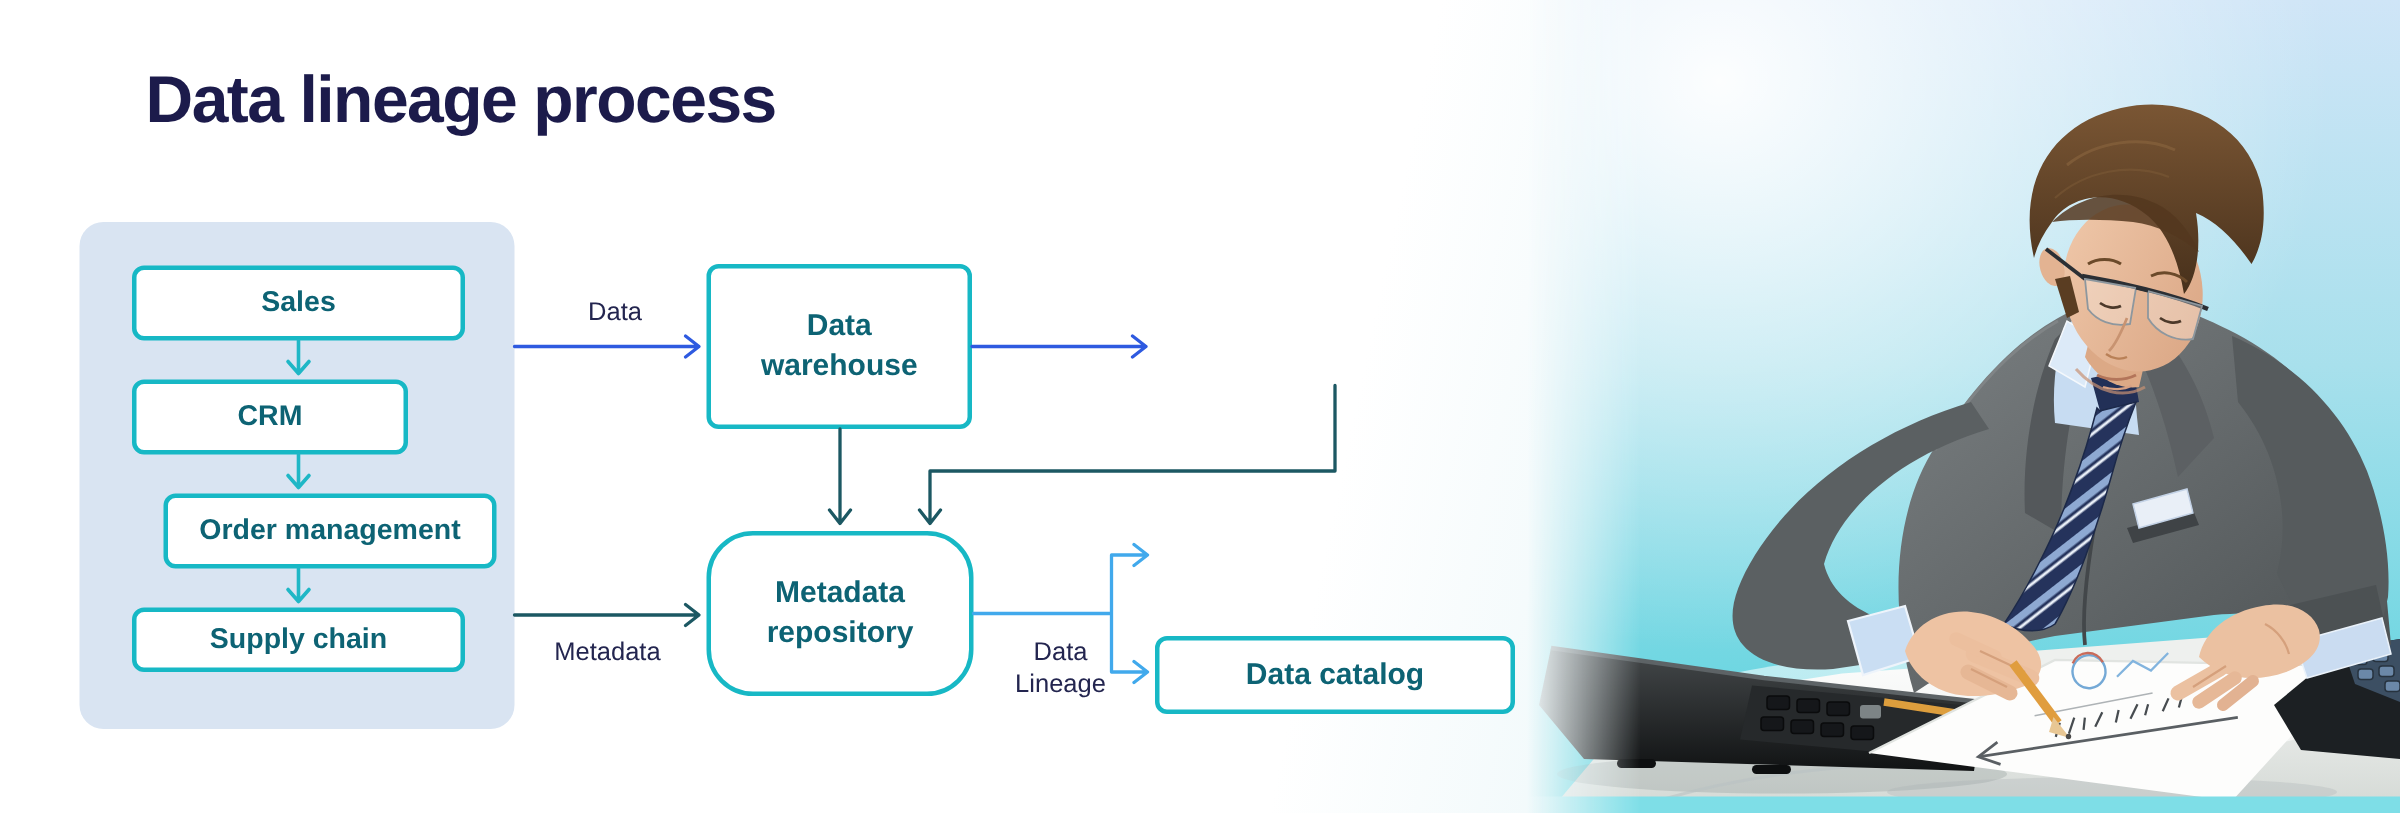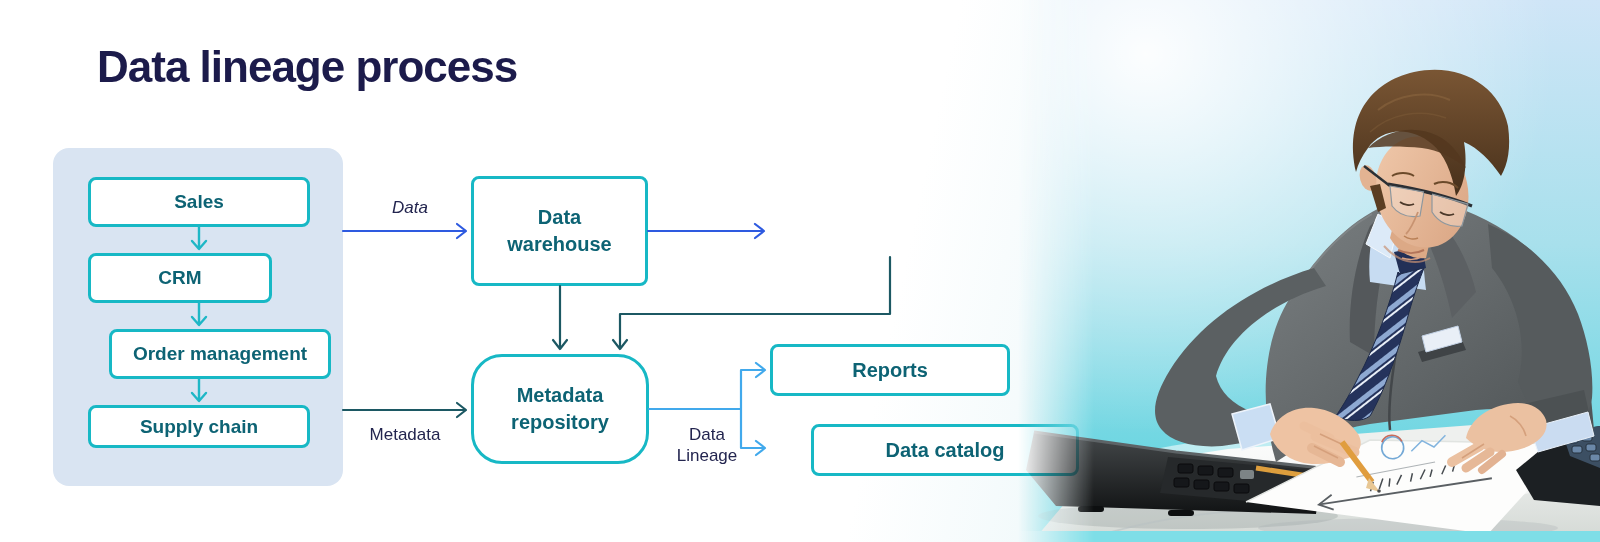--- a/index.html
+++ b/index.html
@@ -25,48 +25,47 @@
   .node.big { font-size:20px; line-height:27px; }
   .node.nowrap { white-space:nowrap; }
   .n-sales  { left:88px; top:177px; width:222px; height:50px; }
   .n-crm    { left:88px; top:253px; width:184px; height:50px; }
   .n-order  { left:72px; top:329px; width:222px; height:50px;margin-left:37px; }
   .n-supply { left:88px; top:405px; width:222px; height:43px; }
   .n-dw     { left:471px; top:176px; width:177px; height:110px; padding:0 12px; }
   .n-aa     { left:769px; top:203px; width:244px; height:54px; }
   .n-mr     { left:471px; top:354px; width:178px; height:110px; padding:0 30px;border-radius:31px; }
   .n-rep    { left:770px; top:344px; width:240px; height:52px; }
-  .n-cat    { left:770px; top:424px; width:268px; height:52px;margin-left:41px; }
+  .n-cat    { left:770px; top:424px; width:240px; height:52px; }
   .edges { position:absolute; left:0; top:0; pointer-events:none; }
   .edge-label {
     position:absolute; color:#23254f; font-size:17px; font-weight:500;
     text-align:center; line-height:21px;
   }
-  .lbl-data     { left:380px; top:197px; width:60px;font-style:italic; }
+  .lbl-data     { left:380px; top:197px; width:60px; }
   .lbl-metadata { left:355px; top:424px; width:100px; }
   .lbl-lineage  { left:670px; top:424px; width:74px; }
   .photo { position:absolute; left:1018px; top:0; width:582px; height:542px; }
 </style>
 </head>
 <body>
 
 <div class="page">
 
   <div class="title">Data lineage process</div>
 
   <div class="panel"></div>
 
   <div class="node n-sales">Sales</div>
   <div class="node n-crm">CRM</div>
   <div class="node n-order">Order management</div>
   <div class="node n-supply">Supply chain</div>
 
   <div class="node big n-dw">Data warehouse</div>
   <div class="node big n-mr">Metadata repository</div>
-  <div class="node big nowrap n-rep">Reports</div>
   <div class="node big nowrap n-cat">Data catalog</div>
 
   <svg class="edges" width="1030" height="542" viewBox="0 0 1030 542">
     <g fill="none" stroke-linecap="round" stroke-linejoin="round">
 
       <g stroke="#1fb7c6" stroke-width="2.4">
         <path d="M199,227 V247 M192,241 L199,249 L206,241"></path>
         <path d="M199,303 V323 M192,317 L199,325 L206,317"></path>
         <path d="M199,379 V399 M192,393 L199,401 L206,393"></path>
       </g>

